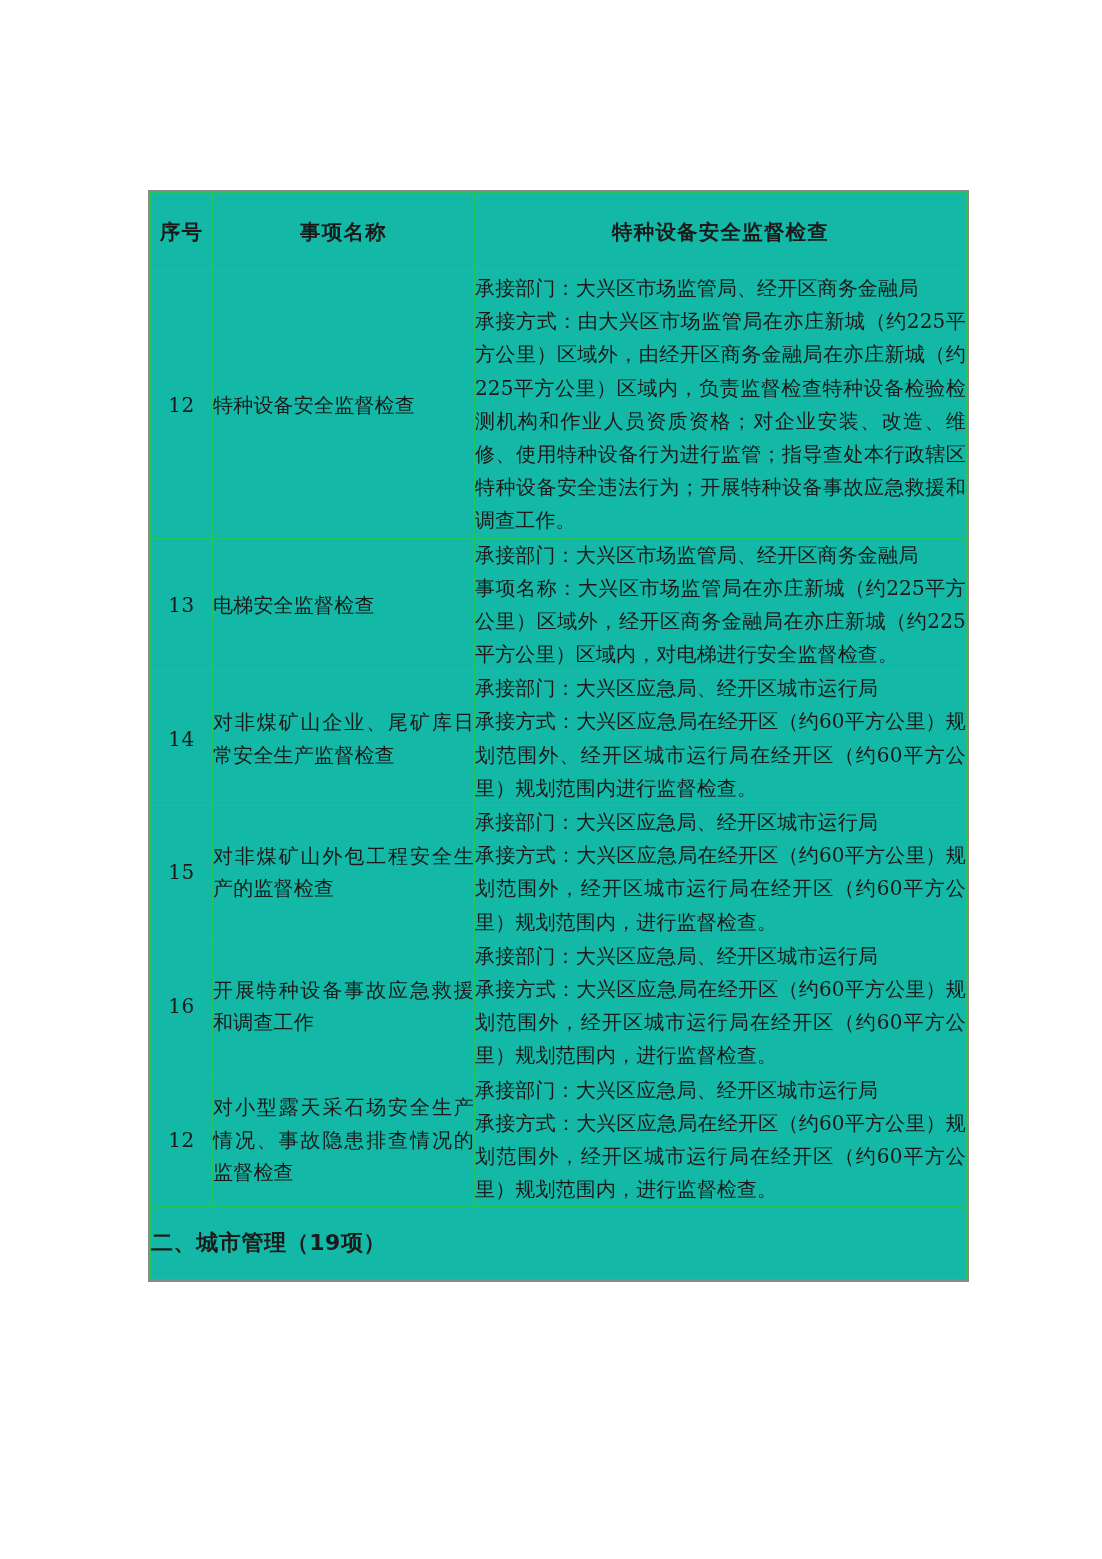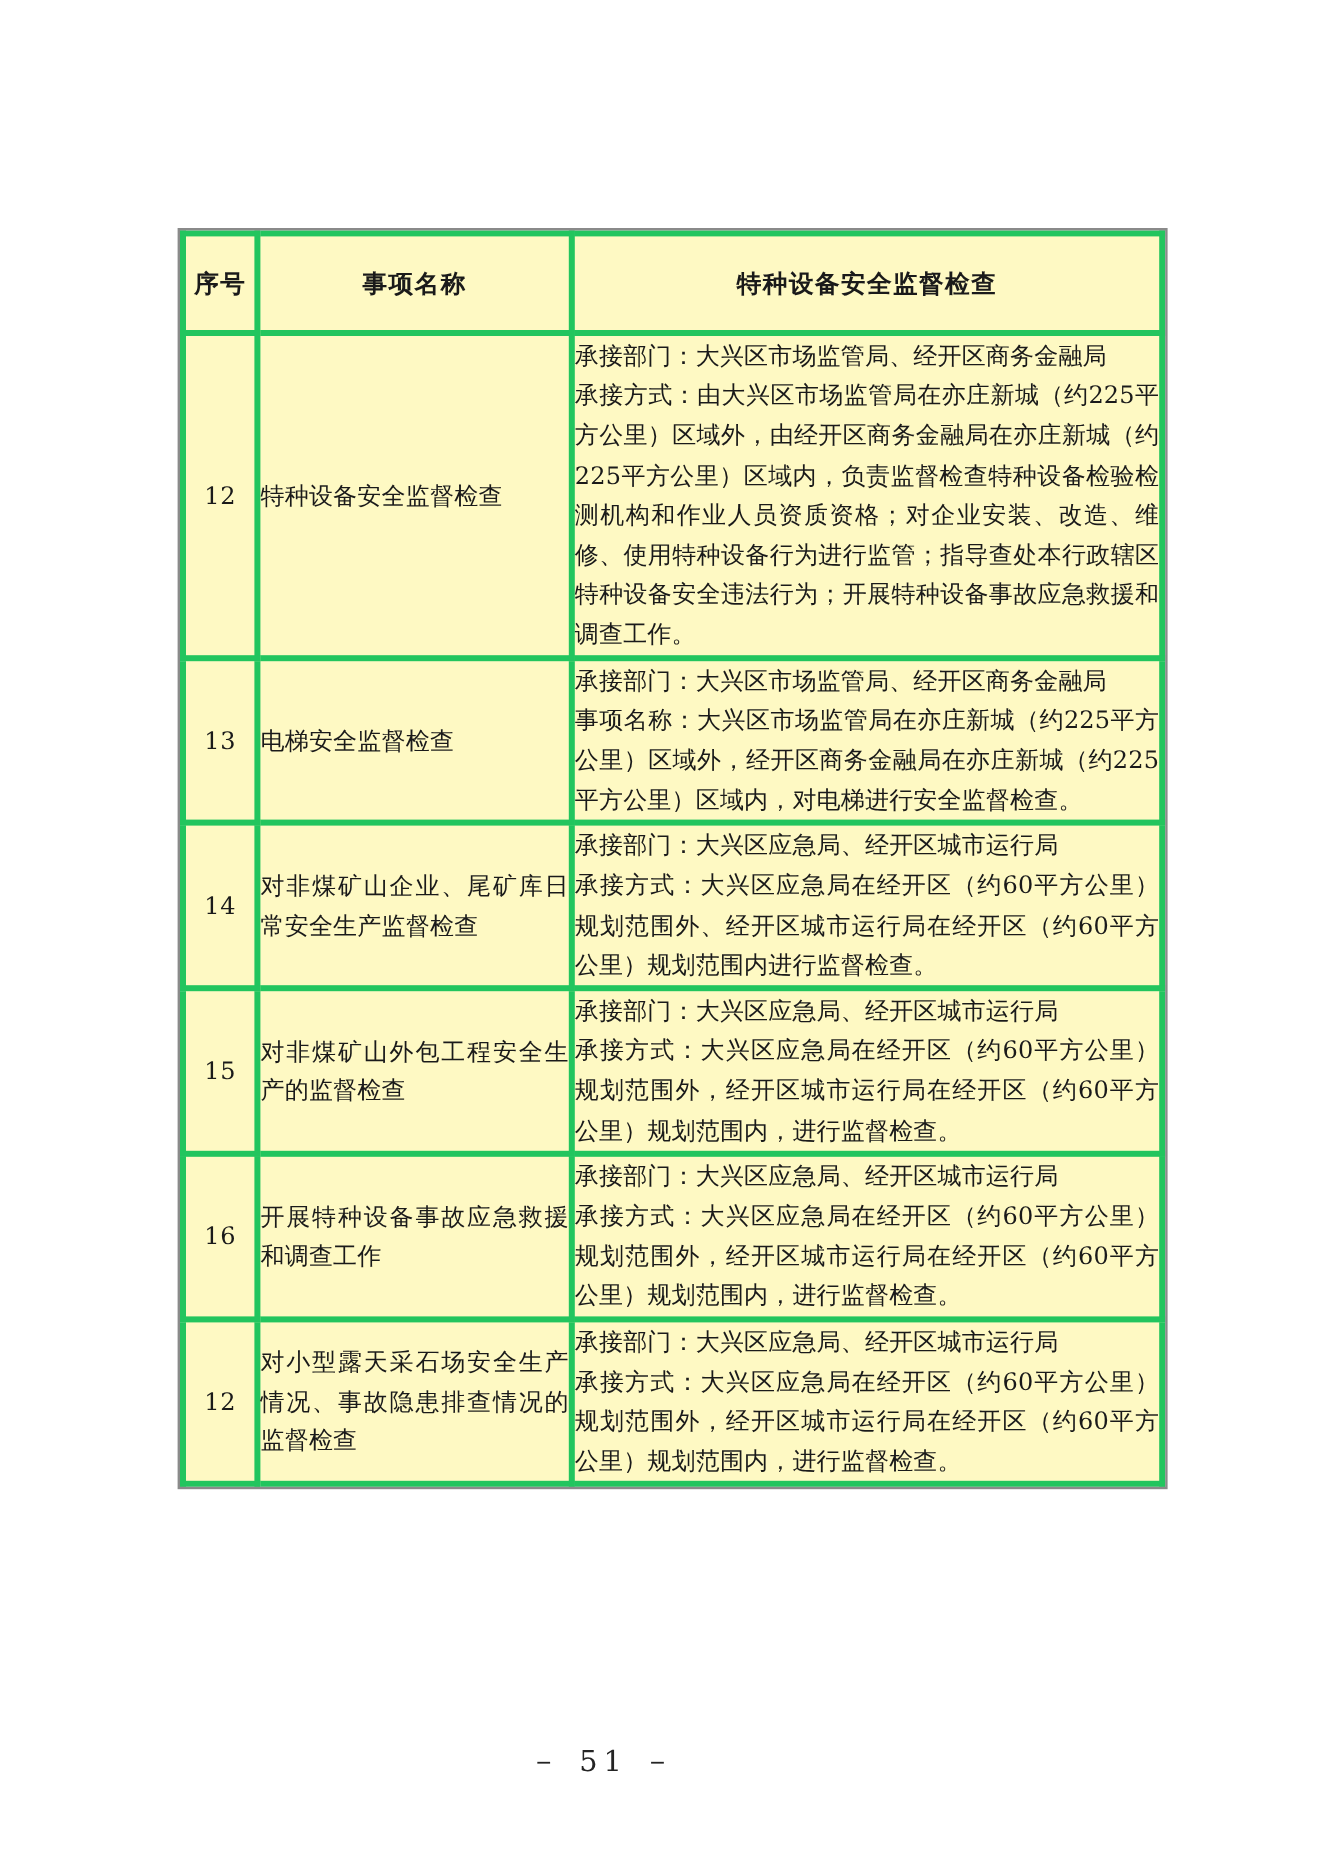--- a/index.html
+++ b/index.html
@@ -33,24 +33,24 @@
 
   table.grid {
     border-collapse: collapse;
     width: 816px;
     table-layout: fixed;
     background: #ffffff;
   }
 
   table.grid td,
   table.grid th {
-    border: 5px solid #22c55e;
+    border: 1px solid #22c55e;
     vertical-align: middle;
     padding: 0;
-    background: #fef9c3;
+    background: #14b8a6;
   }
 
   
   table.grid {
     outline: 2px solid #8a8a8a;
     outline-offset: 0px;
   }
 
   col.c-idx   { width: 62px; }
   col.c-name  { width: 262px; }
@@ -260,22 +260,24 @@
             <div class="name-text">对小型露天采石场安全生产情况、事故隐患排查情况的监督检查</div>
           </td>
           <td class="desc-cell">
             <div class="desc-text">
               <span class="desc-line nowrap-line">承接部门：大兴区应急局、经开区城市运行局</span>
               <span class="desc-line flow">承接方式：大兴区应急局在经开区（约60平方公里）规划范围外，经开区城市运行局在经开区（约60平方公里）规划范围内，进行监督检查。</span>
             </div>
           </td>
         </tr>
 
+        <tr class="section-row">
+          <td colspan="3">
+            <span class="section-text">二、城市管理（19项）</span>
+          </td>
+        </tr>
 
       </tbody>
     </table>
   </div>
 
-  <div class="page-number">
-    <span class="page-number-text">－ 51 －</span>
-  </div>
 
 </div>
 
 </body></html>

